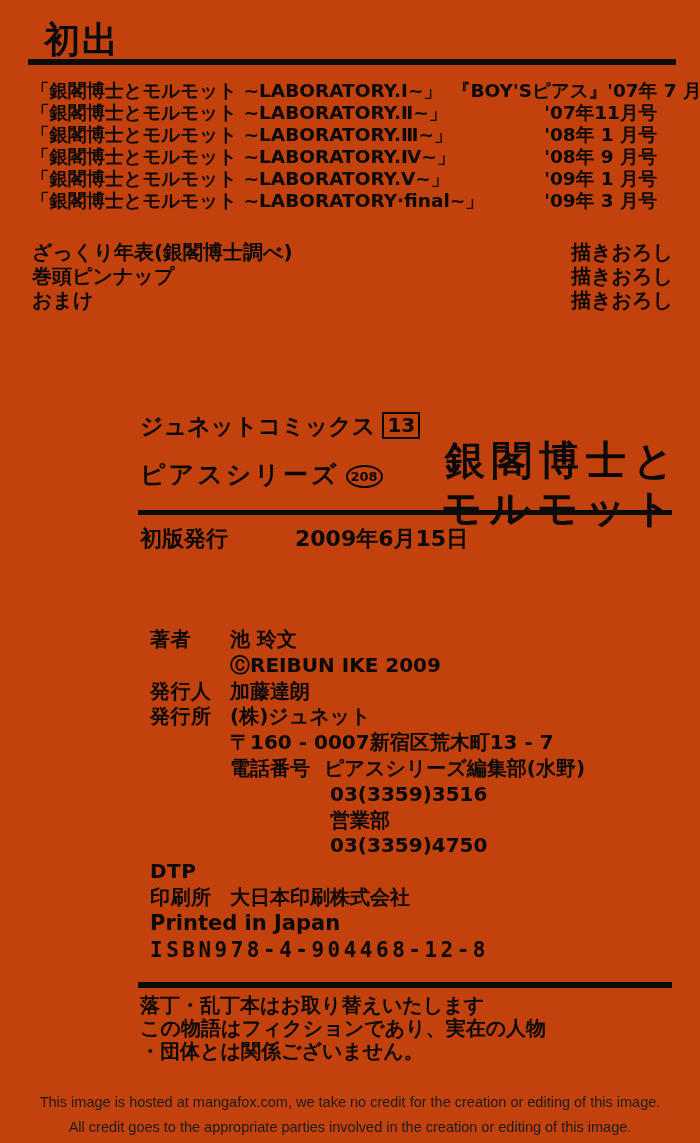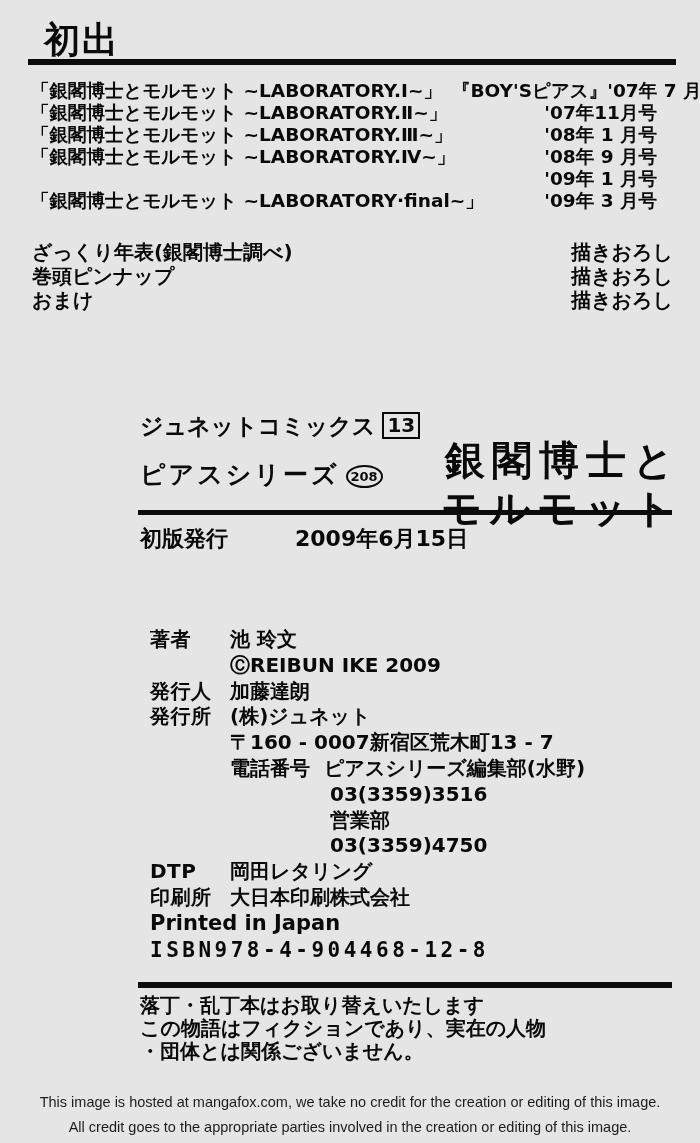--- a/index.html
+++ b/index.html
@@ -4,21 +4,21 @@
 <style>
   * { margin: 0; padding: 0; box-sizing: border-box; }
   html, body { background: #ffffff; }
   body {
     width: 700px; height: 1143px;
     position: relative;
     font-family: "DejaVu Sans", "Liberation Sans", sans-serif;
     color: #0a0a0a;
     overflow: hidden;
   }
-  .page { position: absolute; inset: 0; background: #e5e5e5; }
+  .page { position: absolute; inset: 0; background: #c2410c; }
 
   
   .hatsude-title {
     position: absolute; top: 16px; left: 44px;
     font-size: 36px; font-weight: 900; letter-spacing: 2px;
   }
   .rule { position: absolute; background: #0c0c0c; }
   .rule-top { top: 59px; left: 28px; width: 648px; height: 6px; }
 
   .chapter-list { position: absolute; top: 80px; left: 31px; right: 43px; }
@@ -126,20 +126,21 @@
     </div>
     <div class="chapter-row">
       <span class="ttl">「銀閣博士とモルモット ~LABORATORY.Ⅲ~」</span>
       <span class="issue">'08年 1 月号</span>
     </div>
     <div class="chapter-row">
       <span class="ttl">「銀閣博士とモルモット ~LABORATORY.Ⅳ~」</span>
       <span class="issue">'08年 9 月号</span>
     </div>
     <div class="chapter-row">
+      <span class="ttl">「銀閣博士とモルモット ~LABORATORY.Ⅴ~」</span>
       <span class="issue">'09年 1 月号</span>
     </div>
     <div class="chapter-row">
       <span class="ttl">「銀閣博士とモルモット ~LABORATORY·final~」</span>
       <span class="issue">'09年 3 月号</span>
     </div>
   </div>
 
   <div class="extras-list">
     <div class="extra-row">
@@ -206,21 +207,20 @@
     <div class="d-row">
       <span class="lbl"></span>
       <span class="val sub">営業部</span>
     </div>
     <div class="d-row">
       <span class="lbl"></span>
       <span class="val sub">03(3359)4750</span>
     </div>
     <div class="d-row">
       <span class="lbl dtp-lbl">DTP</span>
-      <span class="val">岡田レタリング</span>
     </div>
     <div class="d-row">
       <span class="lbl">印刷所</span>
       <span class="val">大日本印刷株式会社</span>
     </div>
     <div class="d-row latin">
       <span>Printed in Japan</span>
     </div>
     <div class="d-row isbn-row">
       <span>ISBN978-4-904468-12-8</span>

